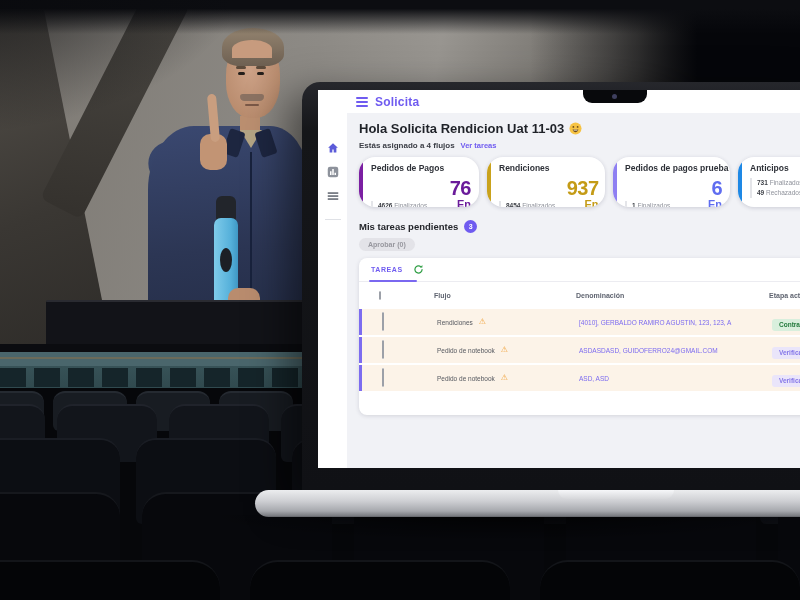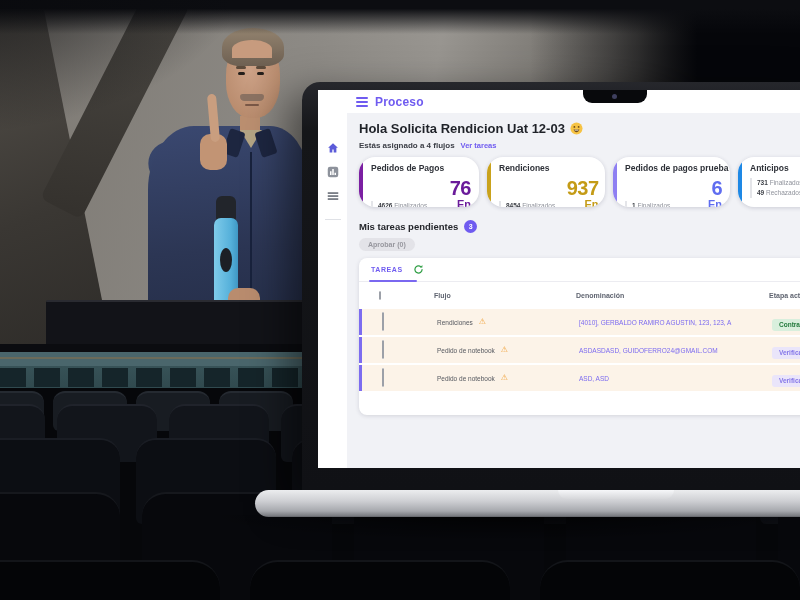--- a/index.html
+++ b/index.html
@@ -217,21 +217,21 @@
 
 <div class="laptop-frame"></div>
 <div class="laptop-screen">
   <div class="app">
     <div class="app-header">
       <div class="burger">
           <span></span>
           <span></span>
           <span></span>
         </div>
-      <div class="brand">Proceso</div>
+      <div class="brand">Solicita</div>
     </div>
     <div class="app-body">
       <div class="app-sidebar">
         <div class="side-icon">
           <svg width="12" height="12" viewBox="0 0 16 16">
               <path d="M8 1.5 1.5 7.5h2v6.5h3.6v-4h1.8v4h3.6V7.5h2z" fill="#5b5bd9"></path>
             </svg>
         </div>
         <div class="side-icon">
           <svg width="12" height="12" viewBox="0 0 16 16">
@@ -245,21 +245,21 @@
           <svg width="12" height="12" viewBox="0 0 16 16">
               <rect x="1" y="3" width="14" height="2.2" fill="#6c717a"></rect>
               <rect x="1" y="7" width="14" height="2.2" fill="#6c717a"></rect>
               <rect x="1" y="11" width="14" height="2.2" fill="#6c717a"></rect>
             </svg>
         </div>
         <div class="side-divider"></div>
       </div>
       <div class="app-main">
         <div class="greeting">
-          <span>Hola Solicita Rendicion Uat 12-03</span>
+          <span>Hola Solicita Rendicion Uat 11-03</span>
           <svg width="13" height="13" viewBox="0 0 16 16">
               <circle cx="8" cy="8" r="7.4" fill="#f6c344"></circle>
               <circle cx="5.4" cy="6" r="1.1" fill="#6b4a18"></circle>
               <circle cx="10.6" cy="6" r="1.1" fill="#6b4a18"></circle>
               <path d="M4.4 9.2c.8 2.2 2.1 3.3 3.6 3.3s2.8-1.1 3.6-3.3z" fill="#6b4a18"></path>
               <rect x="5.6" y="9.4" width="4.8" height="1.1" rx=".5" fill="#fff"></rect>
             </svg>
         </div>
         <div class="assigned-row">
           <span class="assigned-text">Estás asignado a 4 flujos</span>

